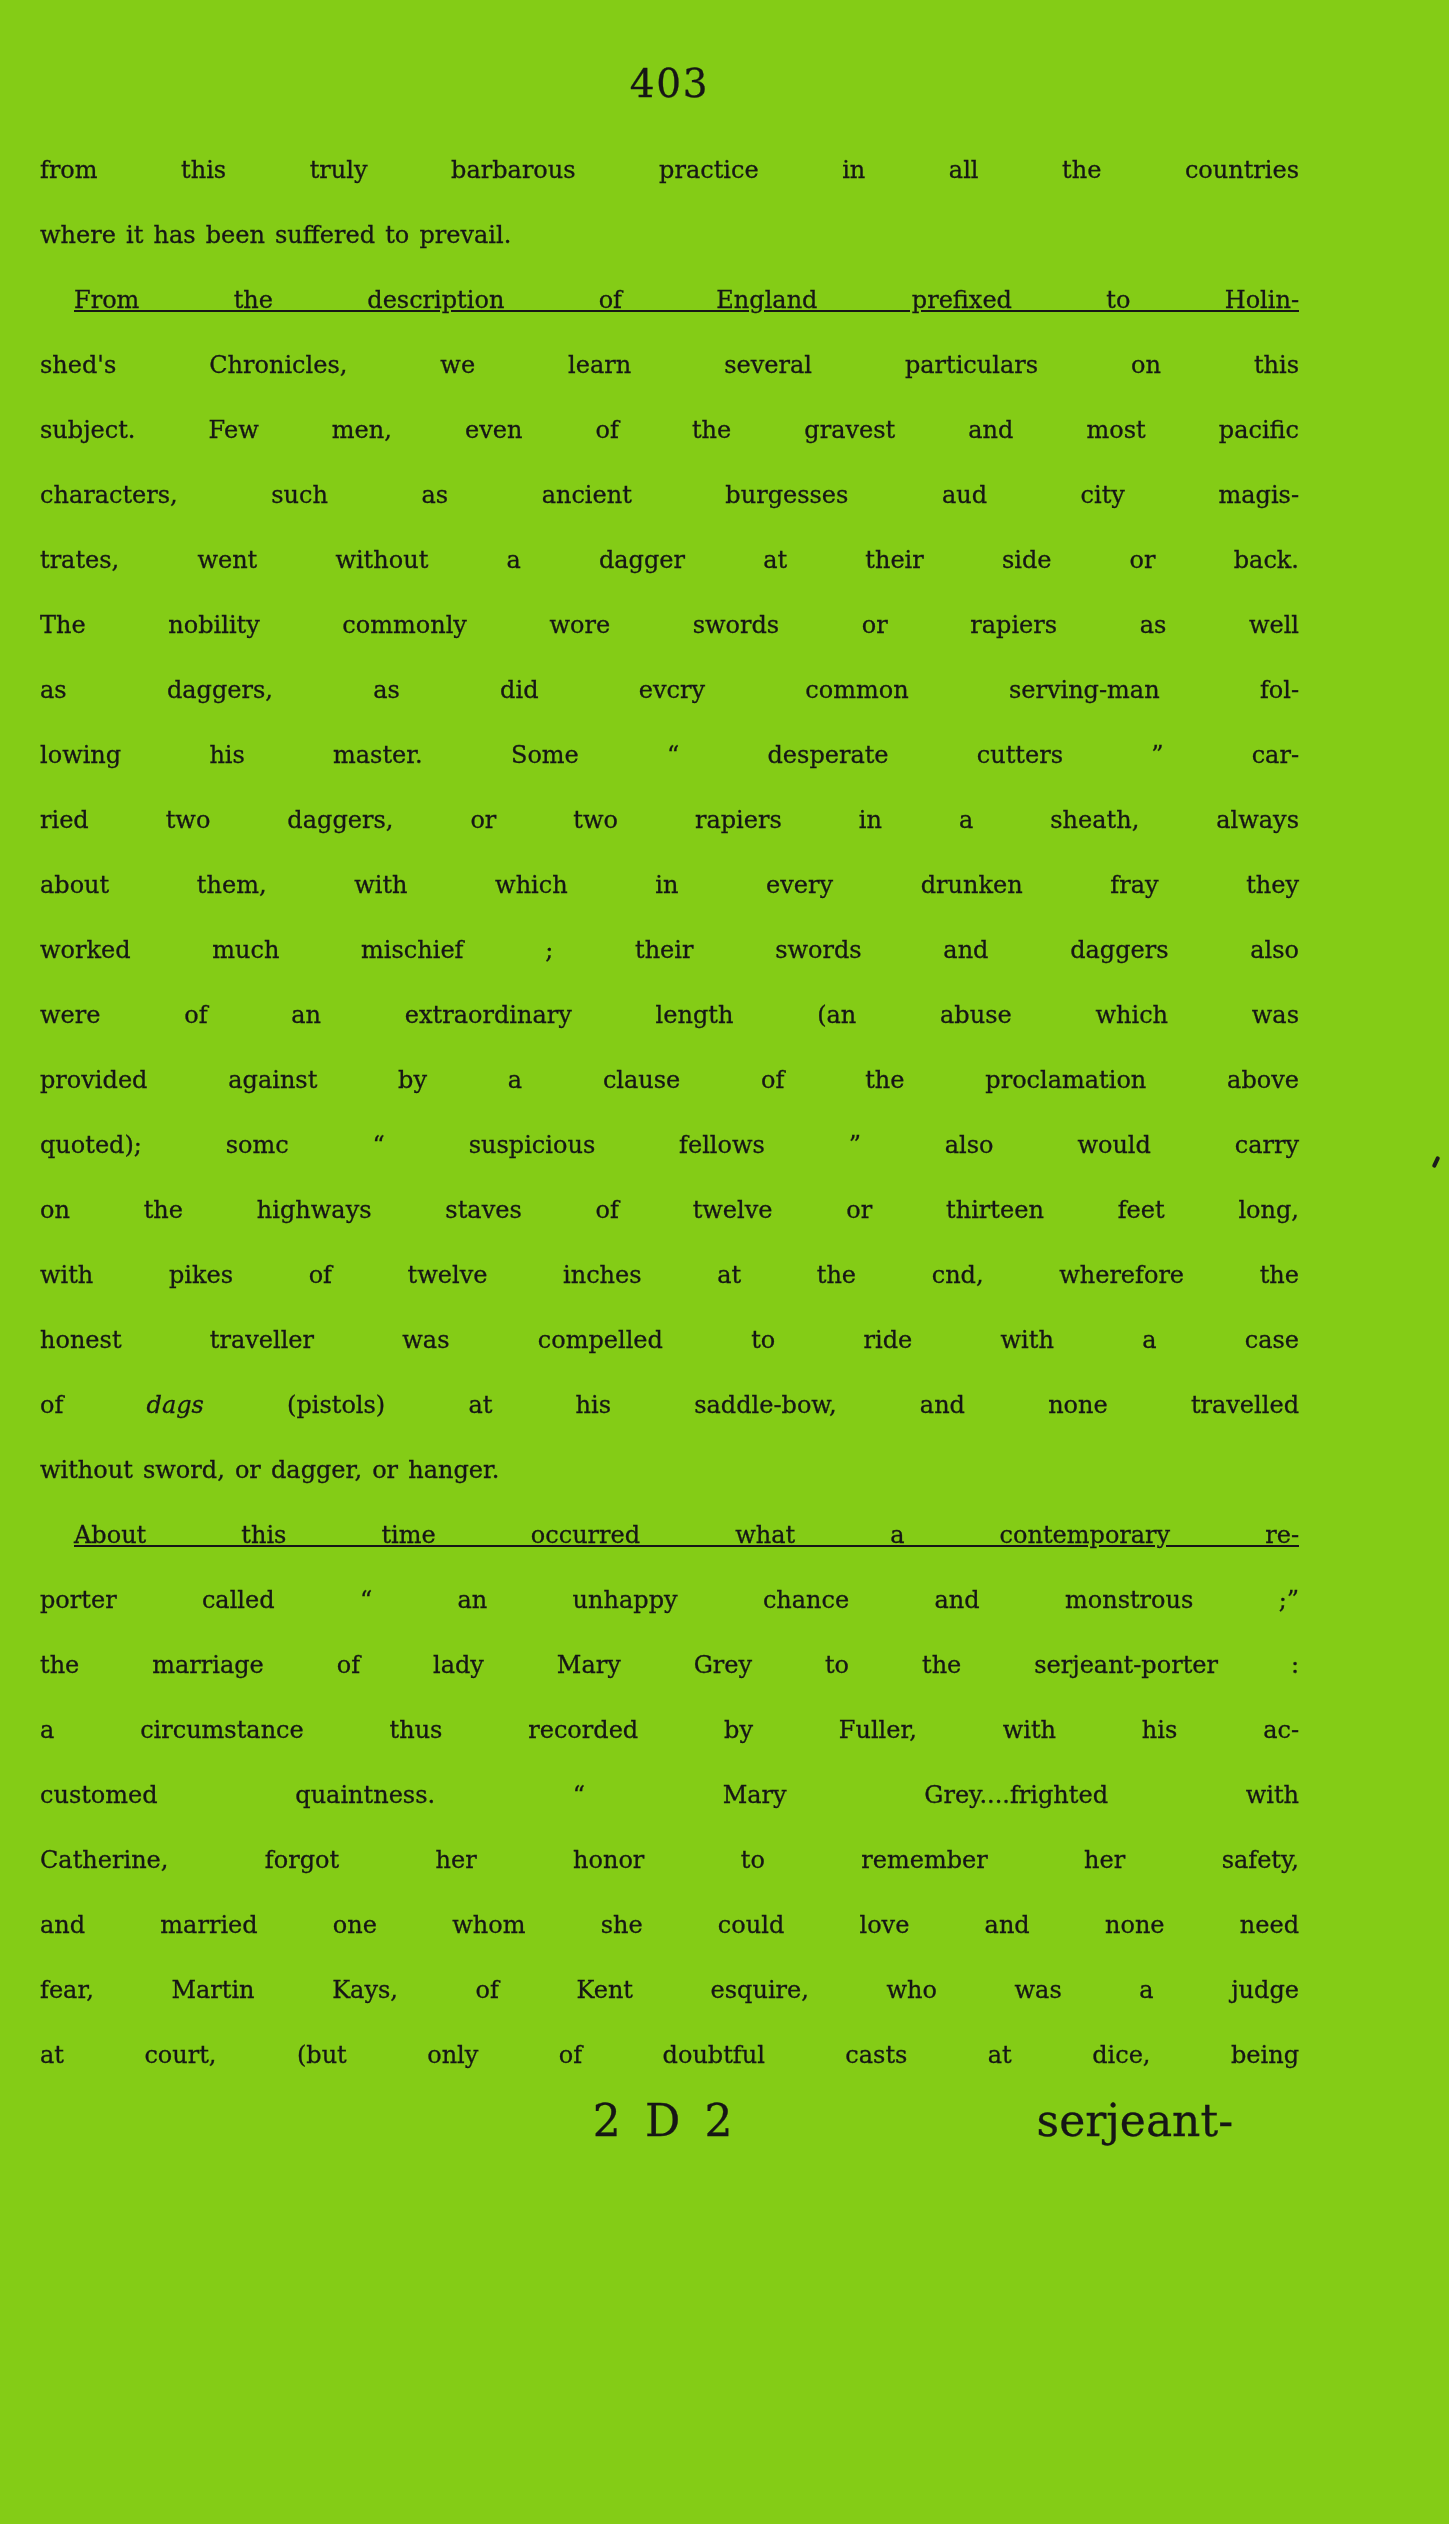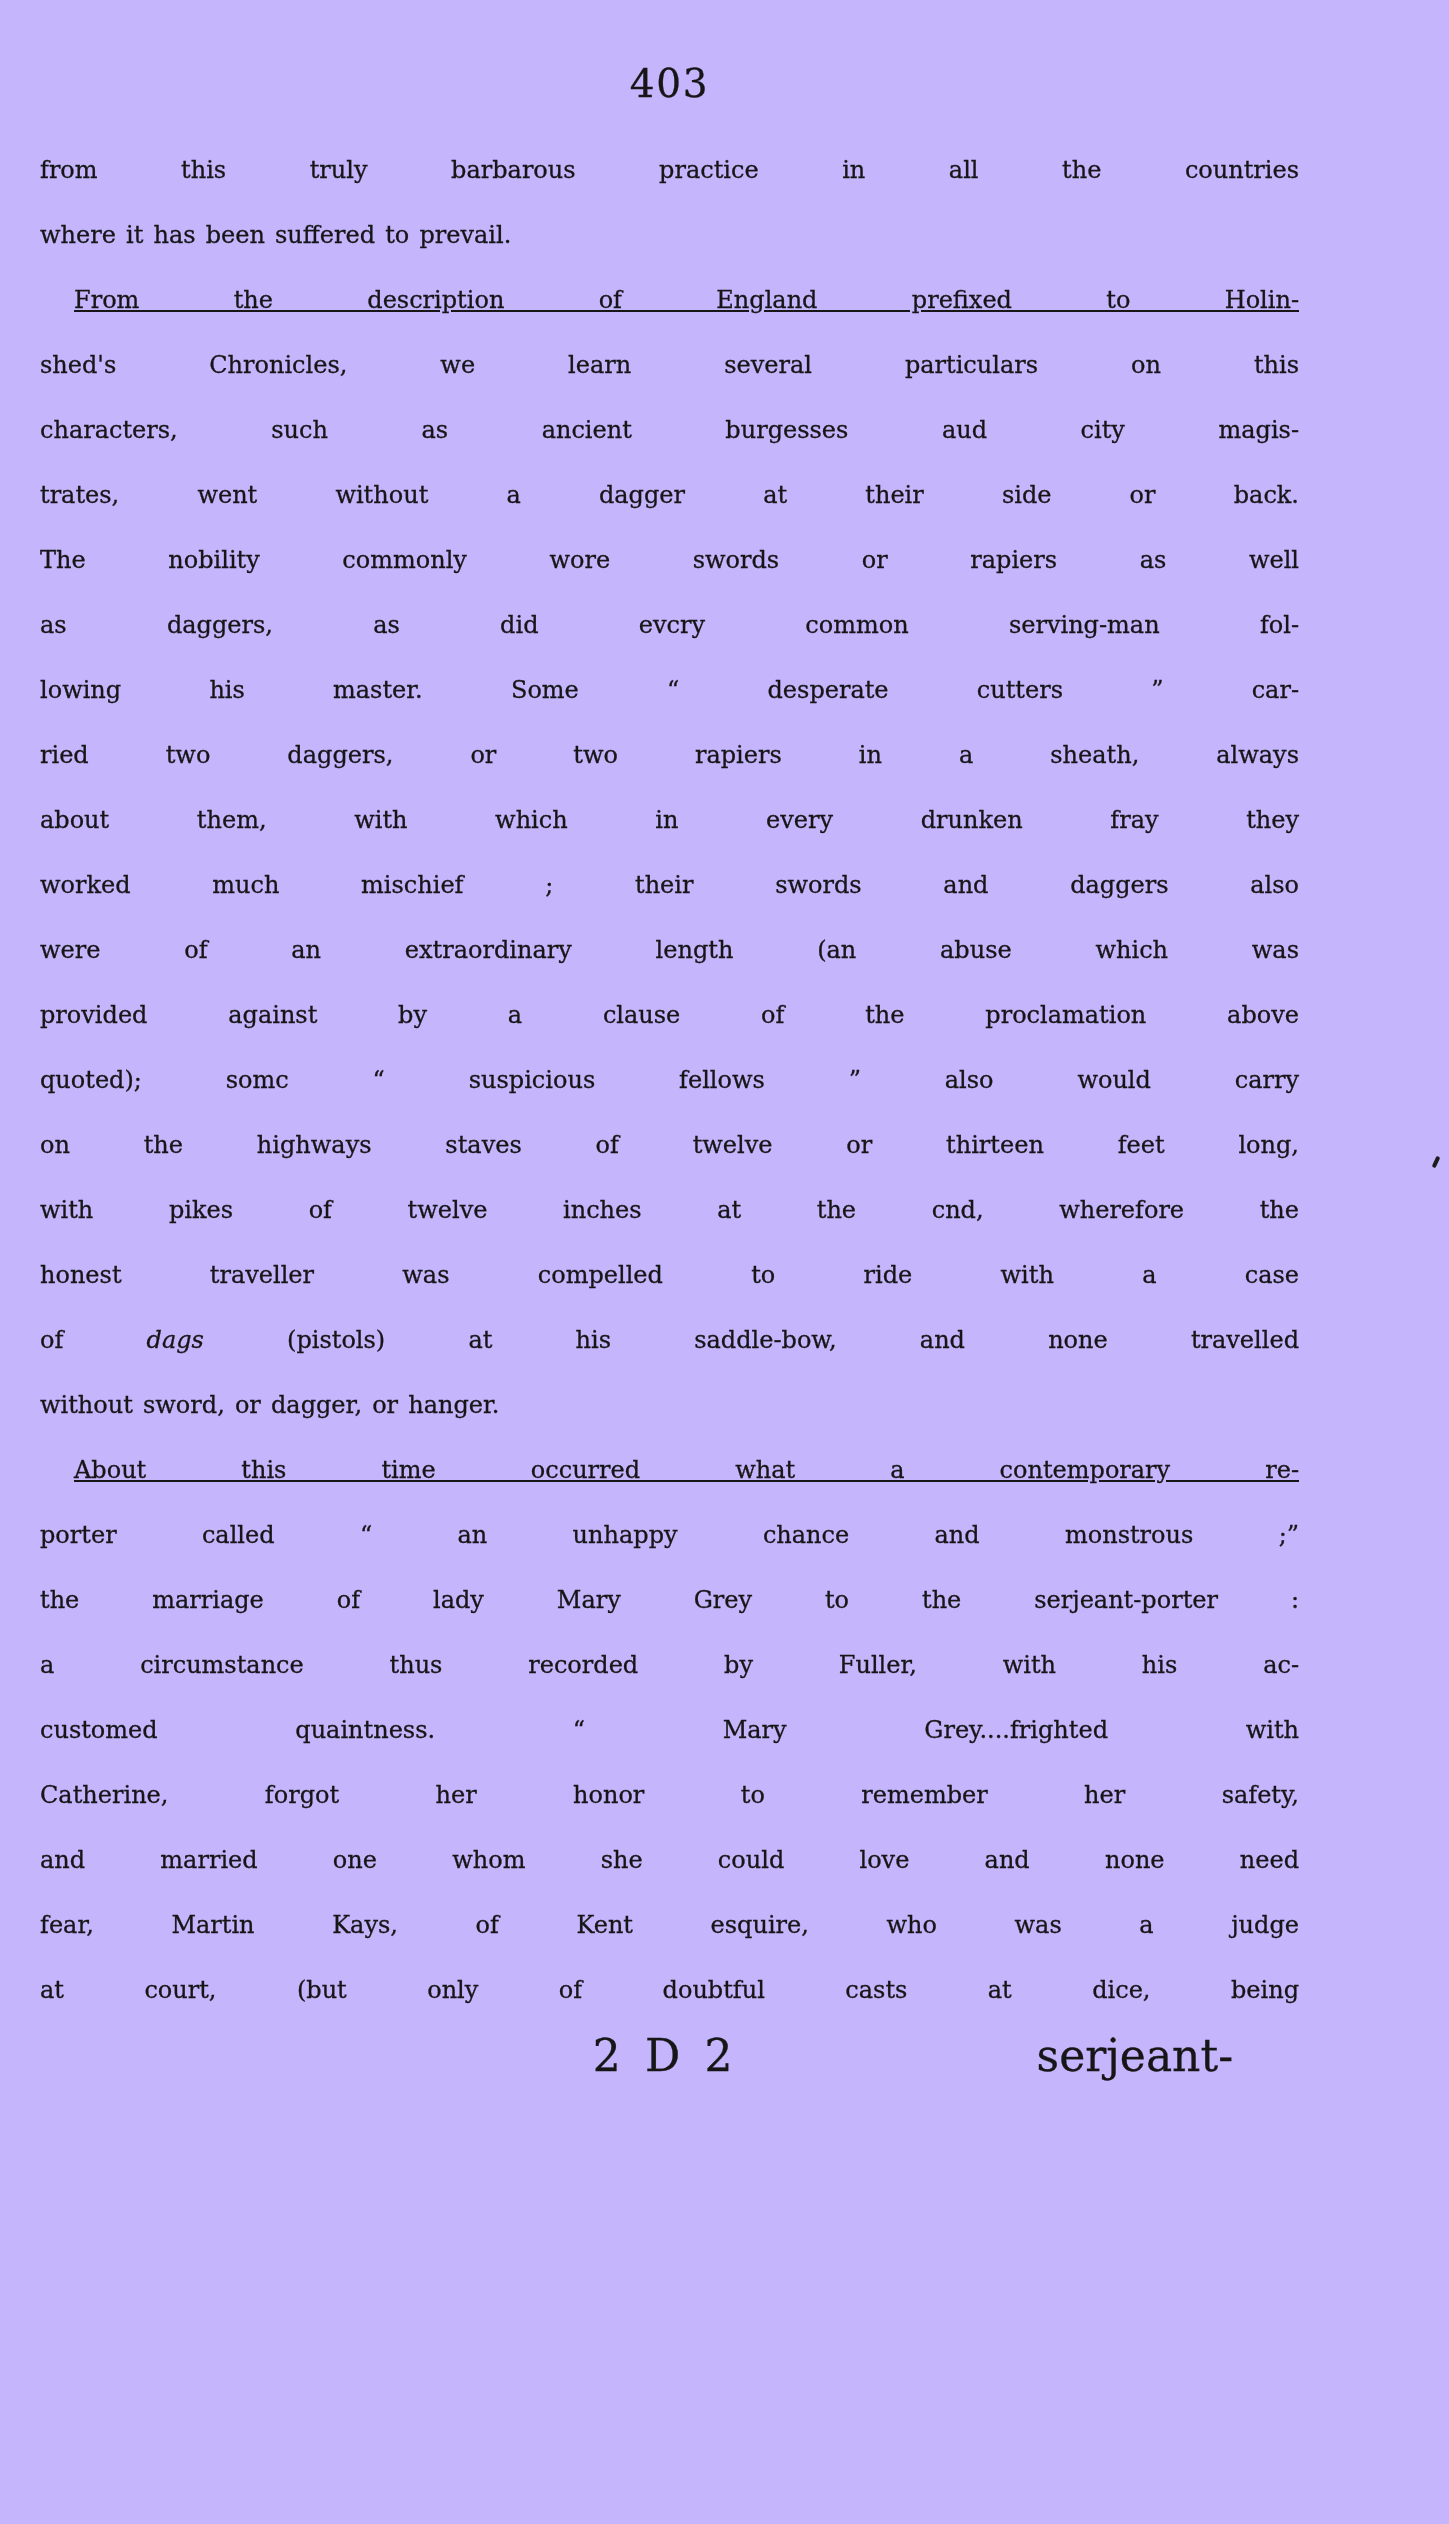--- a/index.html
+++ b/index.html
@@ -4,21 +4,21 @@
 <style>
   html, body {
     margin: 0;
     padding: 0;
     background: #e8e8e8;
   }
   .page {
     position: relative;
     width: 1450px;
     height: 2525px;
-    background: #c4b5fd;
+    background: #84cc16;
     font-family: "DejaVu Serif", "Liberation Serif", serif;
     color: #161616;
     overflow: hidden;
     -webkit-text-stroke: 0.3px #161616;
   }
   .page-number {
     padding-top: 61px;
     width: 1259px;
     margin-left: 40px;
     text-align: center;
@@ -83,20 +83,21 @@
   <div class="page-number">403</div>
 
   <div class="text-block">
       <div class="paragraph">
         <div class="line">from this truly barbarous practice in all the countries</div>
         <div class="line no-just">where it has been suffered to prevail.</div>
       </div>
       <div class="paragraph">
         <div class="line indent">From the description of England prefixed to Holin-</div>
         <div class="line">shed's Chronicles, we learn several particulars on this</div>
+        <div class="line">subject.  Few men, even of the gravest and most pacific</div>
         <div class="line">characters, such as ancient burgesses aud city magis-</div>
         <div class="line">trates, went without a dagger at their side or back.</div>
         <div class="line">The nobility commonly wore swords or rapiers as well</div>
         <div class="line">as daggers, as did evcry common serving-man fol-</div>
         <div class="line">lowing his master.  Some “ desperate cutters ” car-</div>
         <div class="line">ried two daggers, or two rapiers in a sheath, always</div>
         <div class="line">about them, with which in every drunken fray they</div>
         <div class="line">worked much mischief ;  their swords and daggers also</div>
         <div class="line">were of an extraordinary length (an abuse which was</div>
         <div class="line">provided against by a clause of the proclamation above</div>

